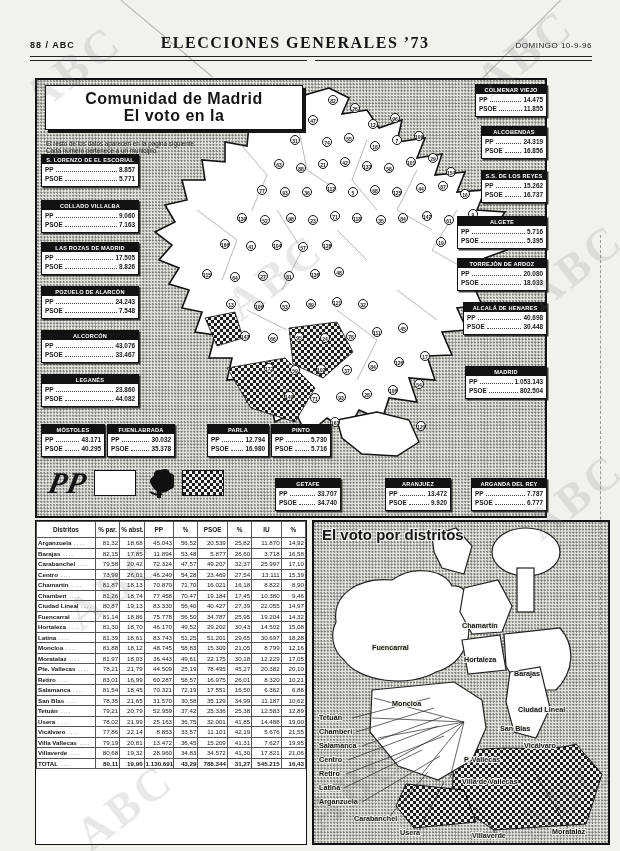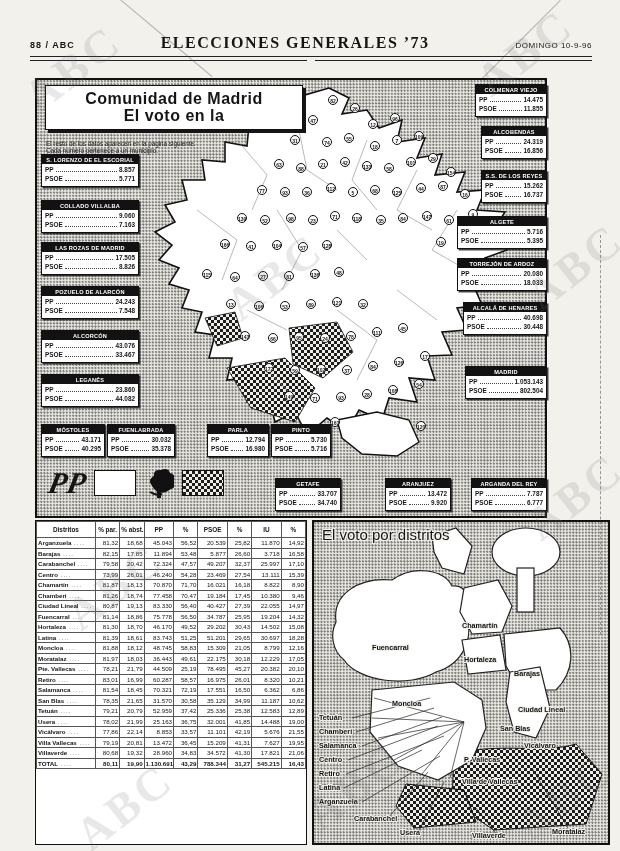--- a/index.html
+++ b/index.html
@@ -55,21 +55,21 @@
   table.votes{border-collapse:collapse;width:100%;table-layout:fixed;}
   table.votes th,table.votes td{border:1px solid #555;font-size:6.2px;padding:1px 1px;text-align:right;
     overflow:hidden;white-space:nowrap;height:10.5px;box-sizing:border-box;}
   table.votes th{font-weight:bold;text-align:center;font-size:6.4px;line-height:7px;height:16px;}
   table.votes td.dname{text-align:left;font-weight:bold;}
   table.votes td.dname::after{content:" ....";letter-spacing:1px;font-weight:normal;color:#333;}
   table.votes tr.total td{font-weight:bold;}
   col.c-name{width:58px;}col.c-n{width:24px;}col.c-v{width:29px;}
   
   .district-panel{position:absolute;left:312px;top:520px;width:298px;height:325px;border:2px solid #111;box-sizing:border-box;}
-  .district-title{position:absolute;left:8px;top:4px;font-size:15px;font-weight:normal;z-index:3;
+  .district-title{position:absolute;left:8px;top:4px;font-size:15px;font-weight:bold;z-index:3;
     text-shadow:1px 1px 0 #f3f1ec,-1px 1px 0 #f3f1ec,1px -1px 0 #f3f1ec,-1px -1px 0 #f3f1ec;}
   .dmap-svg{position:absolute;left:0;top:0;width:294px;height:321px;}
   .dtext{font:bold 7.2px "Liberation Sans",sans-serif;fill:#111;paint-order:stroke;stroke:#f2f0ea;stroke-width:2px;}
   .dline{stroke:#222;stroke-width:.7;}
   
   .wm{position:absolute;font-family:"Liberation Serif",serif;font-weight:bold;font-size:46px;
     color:rgba(110,110,110,.16);transform:rotate(-38deg);letter-spacing:4px;pointer-events:none;z-index:9;}
   .crease{position:absolute;width:1px;background:rgba(60,60,60,.35);transform-origin:top left;z-index:9;}
   .margin-marks{position:absolute;left:600px;top:235px;height:400px;border-left:1px dashed rgba(60,60,60,.5);}
 </style>

